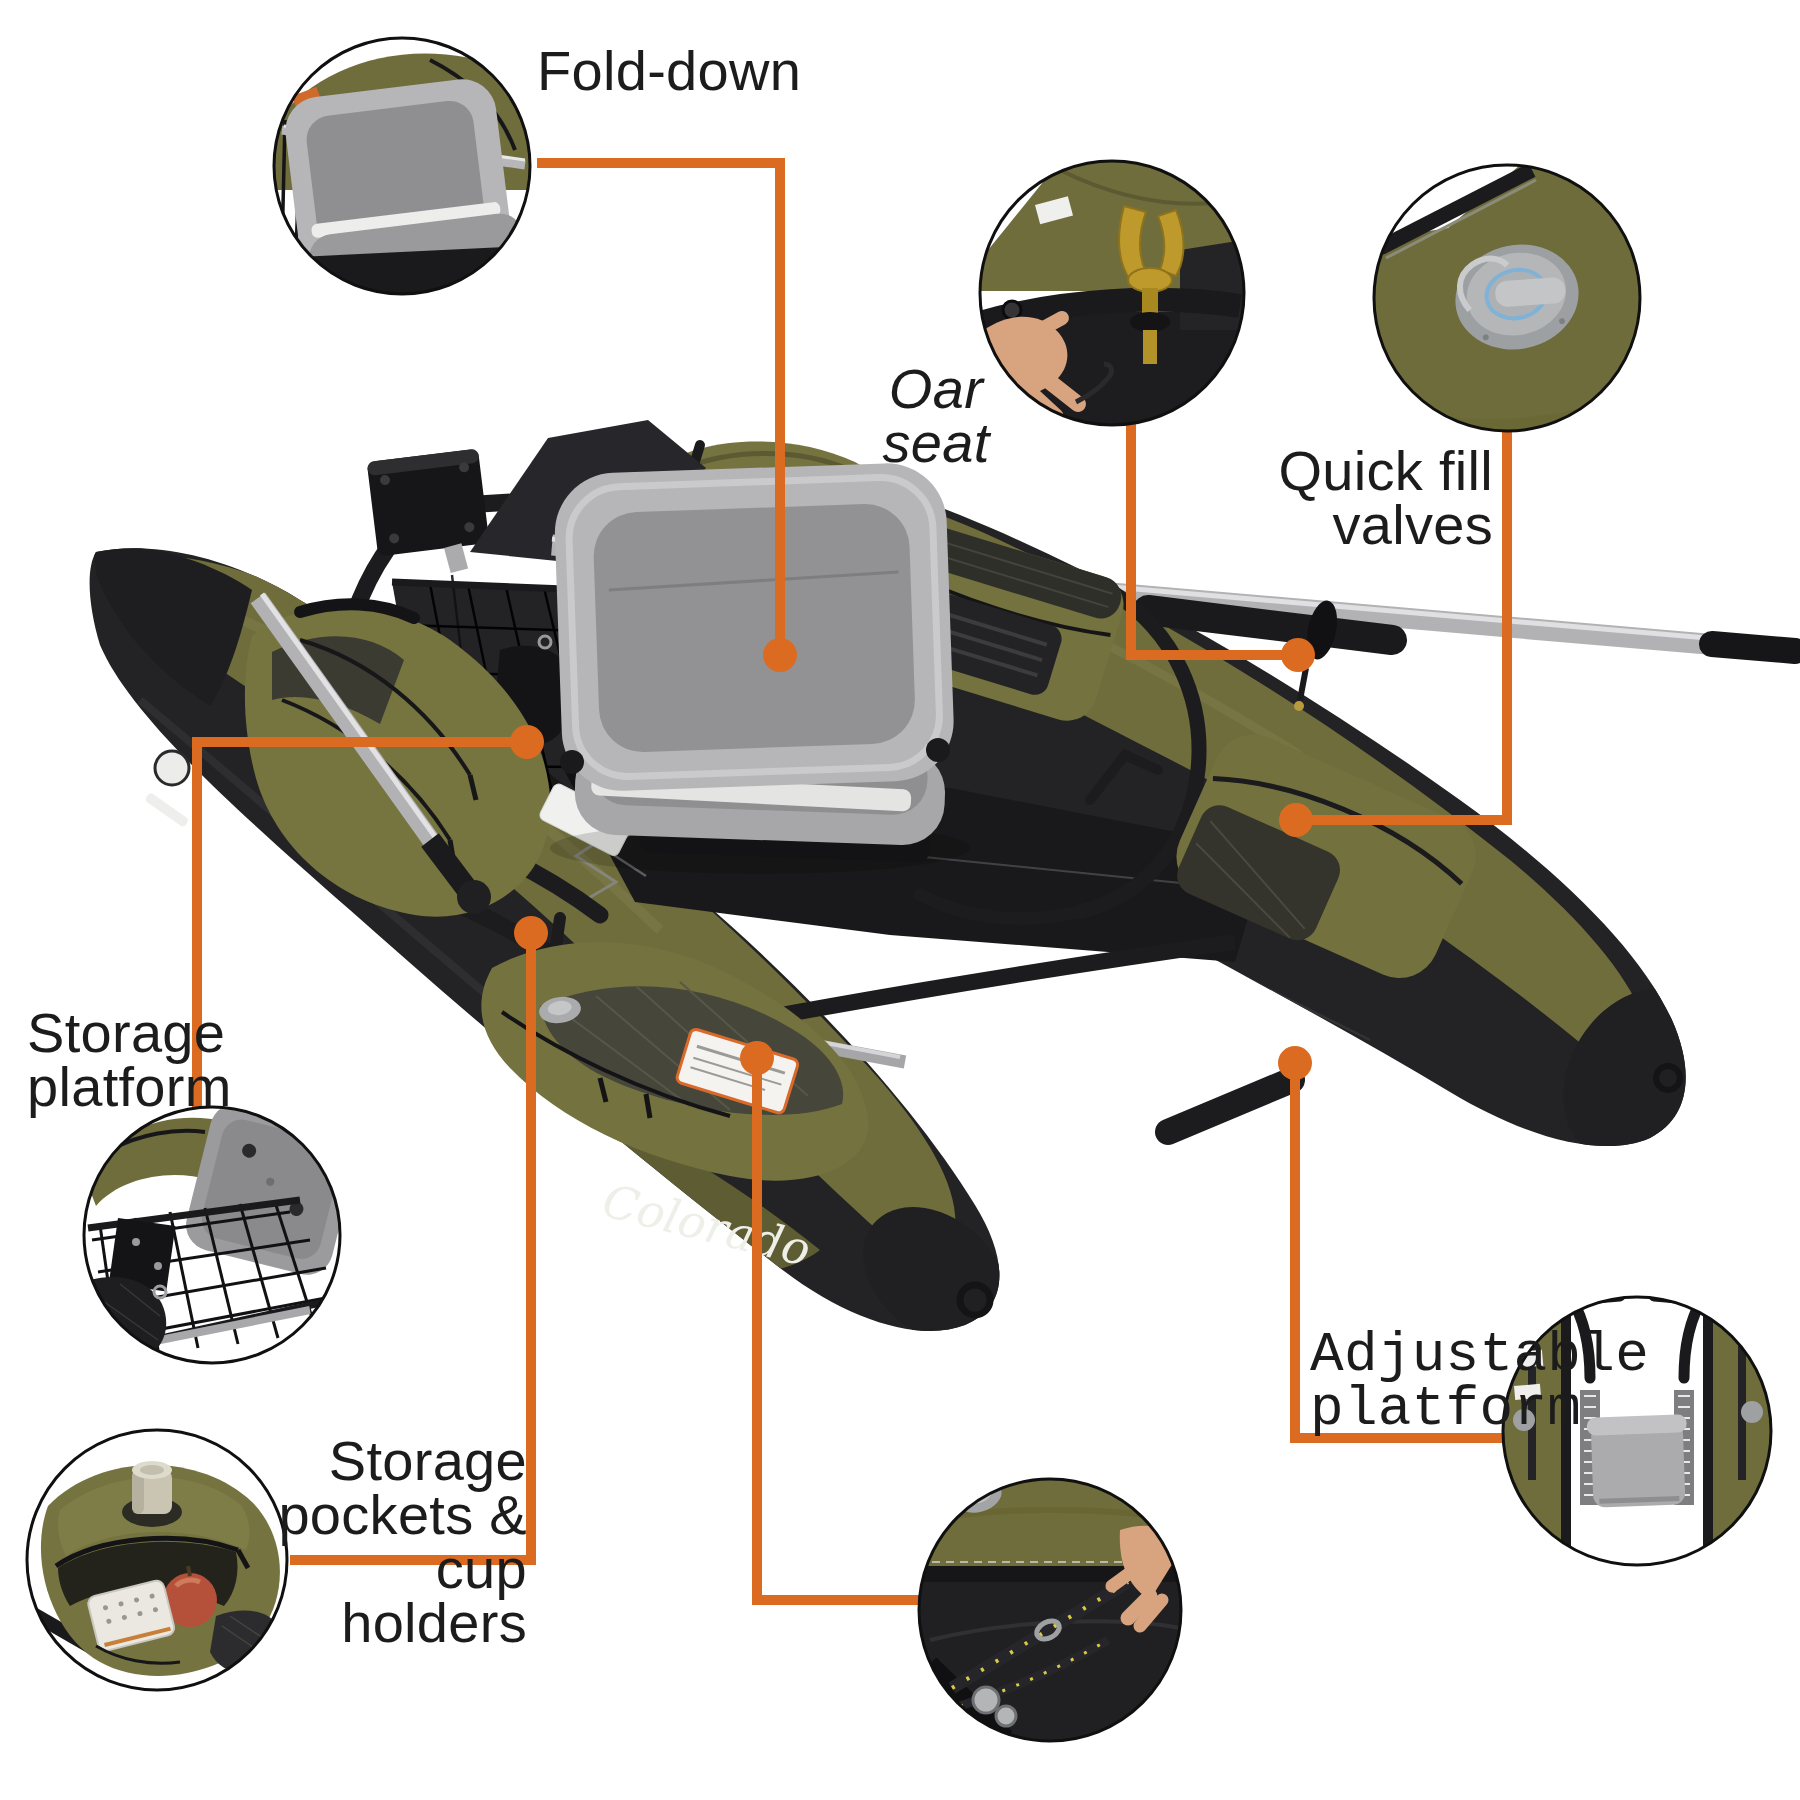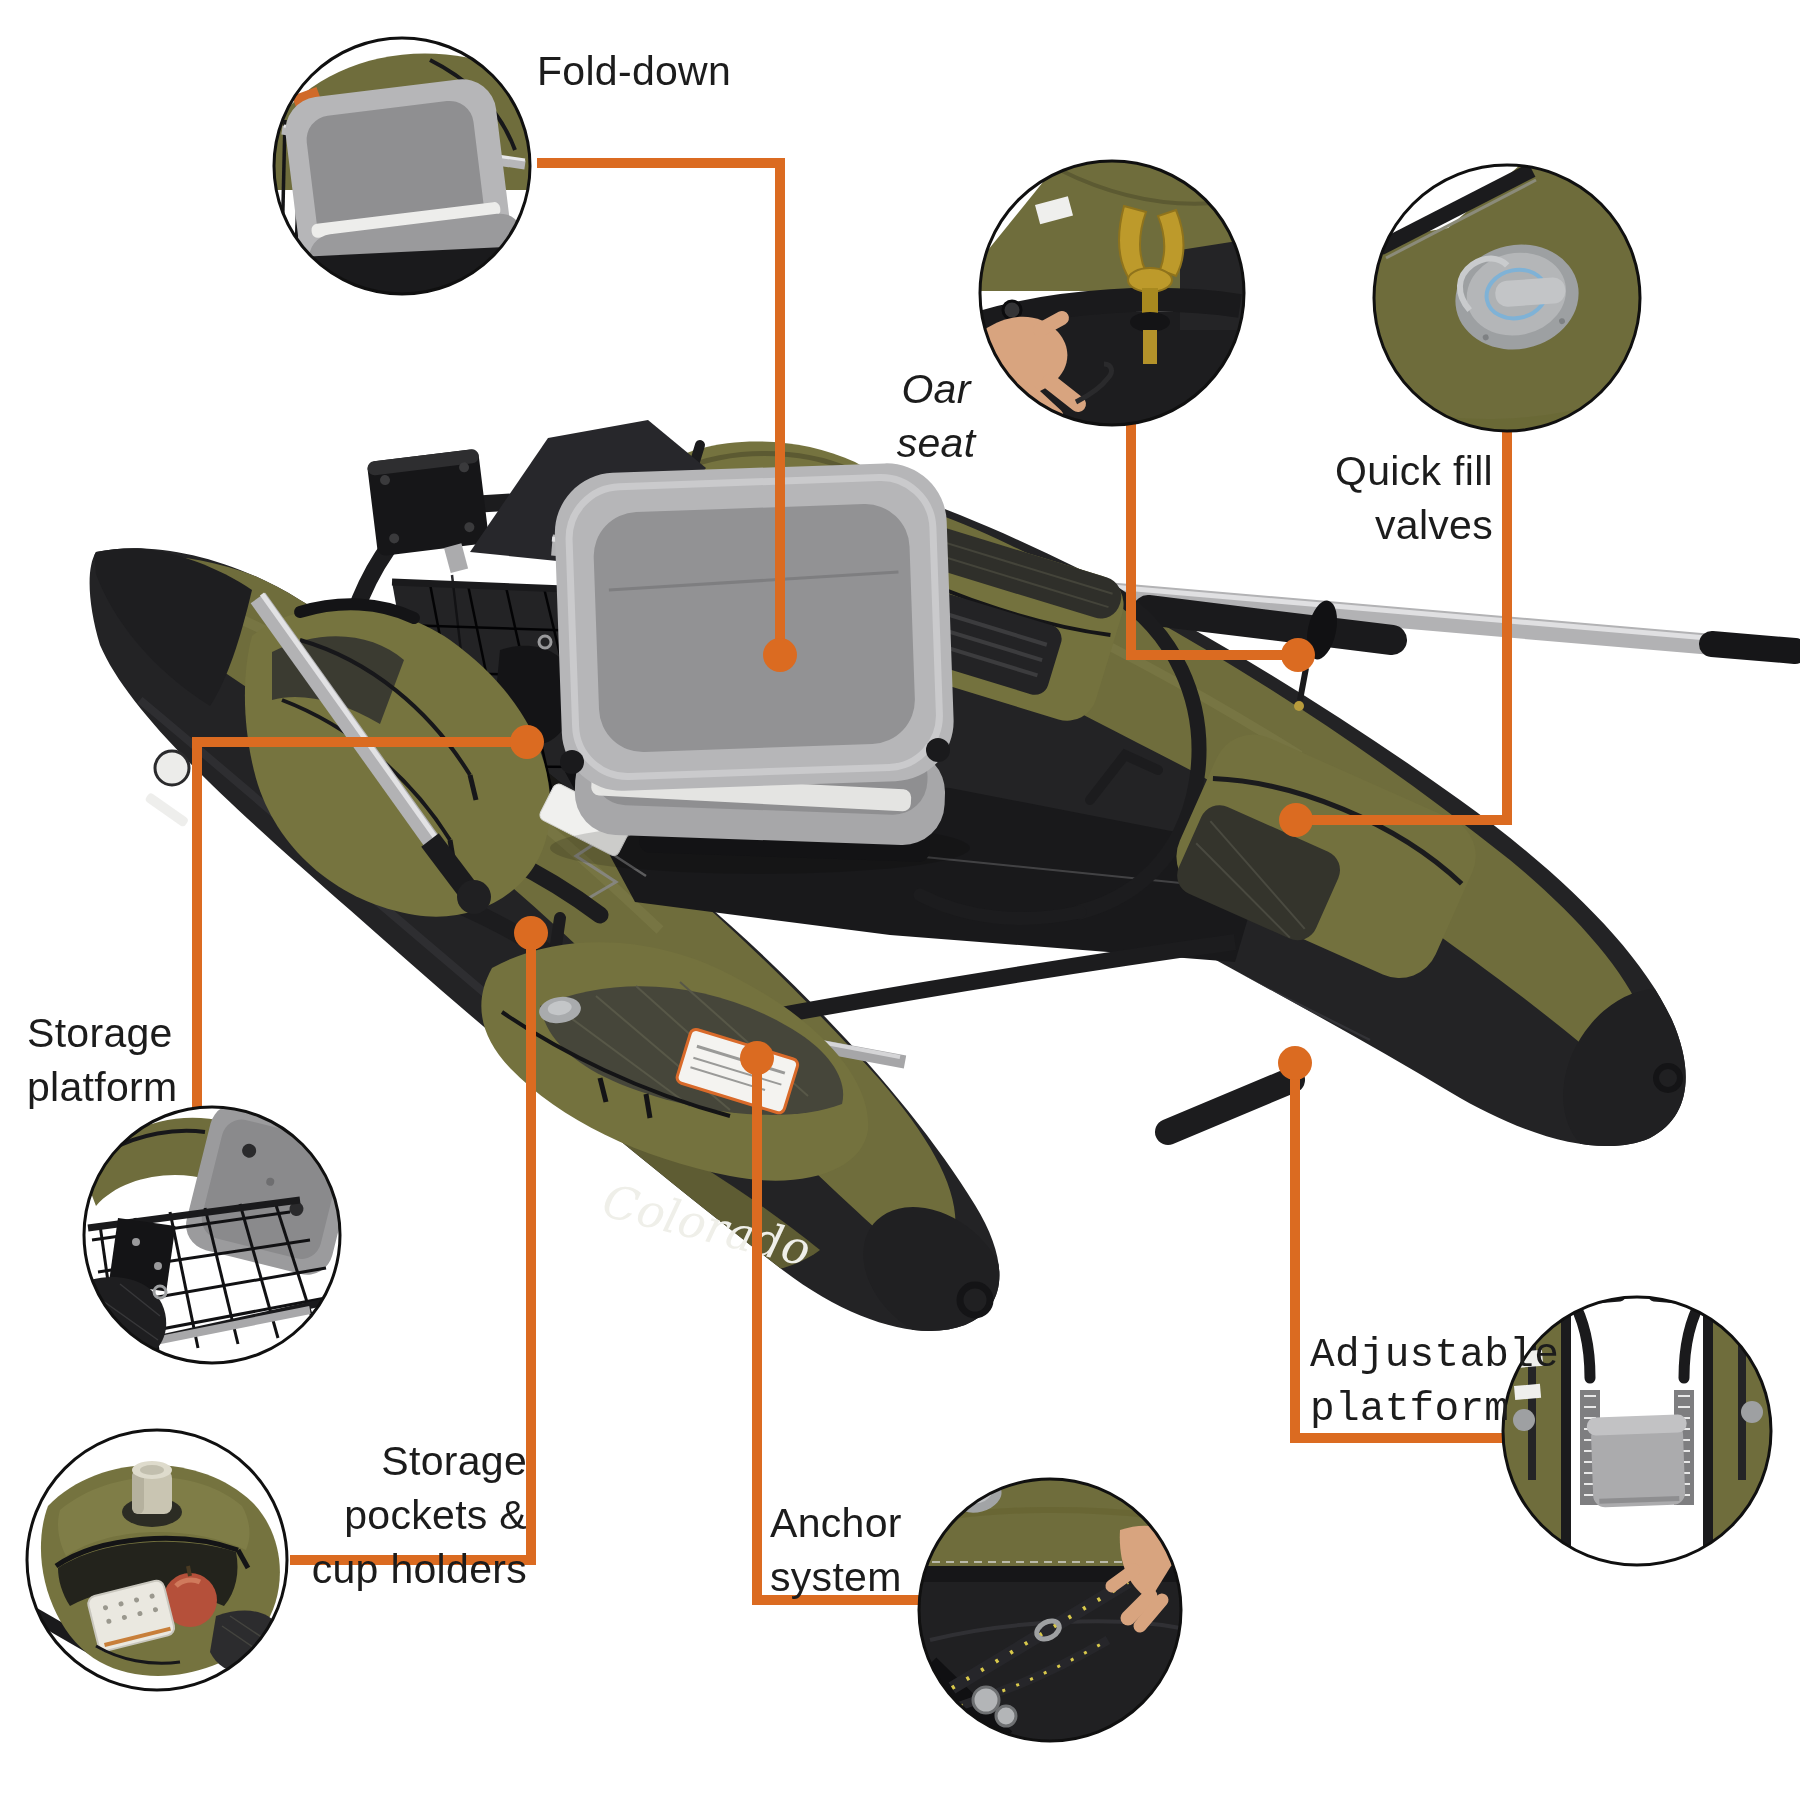--- a/index.html
+++ b/index.html
@@ -1,19 +1,19 @@
 <!DOCTYPE html>
 <html><head>
 <meta charset="utf-8">
 <style>
   html,body{margin:0;padding:0;background:#ffffff;}
   .stage{position:relative;width:1800px;height:1800px;background:#ffffff;overflow:hidden;
          font-family:"Liberation Sans",sans-serif;}
   .art{position:absolute;left:0;top:0;}
-  .lbl{position:absolute;font-size:41px;line-height:54px;color:#1c1c1c;letter-spacing:.3px;}
+  .lbl{position:absolute;font-size:56px;line-height:54px;color:#1c1c1c;letter-spacing:.3px;}
   .lbl span{display:block;}
   .lbl.center{text-align:center;font-style:italic;}
   .lbl.right{text-align:right;margin-top:20px;}
 </style>
 </head>
 <body>
 
 <div class="stage">
 
 <svg class="art" width="1800" height="1800" viewBox="0 0 1800 1800">
@@ -505,23 +505,19 @@
   <span>Storage</span>
   <span>platform</span>
 </div>
 
 <div class="lbl right" style="right:1273px;top:1414px;width:260px;">
   <span>Storage</span>
   <span>pockets &amp;</span>
   <span>cup holders</span>
 </div>
 
-<div class="lbl" style="left:770px;top:1496px;">
-  <span>Anchor</span>
-  <span>system</span>
-</div>
 
 <div class="lbl" style="left:1310px;top:1328px;font-family:Liberation Mono, monospace;">
   <span>Adjustable</span>
   <span>platform</span>
 </div>
 
 </div>
 
 </body></html>

